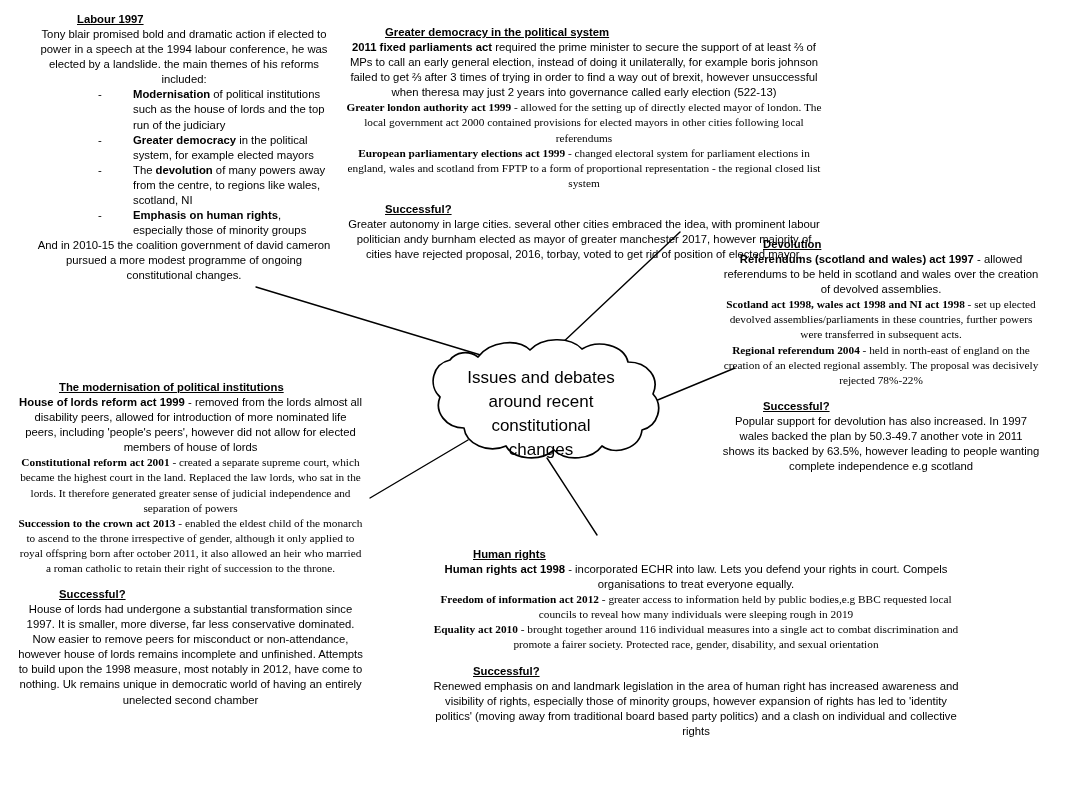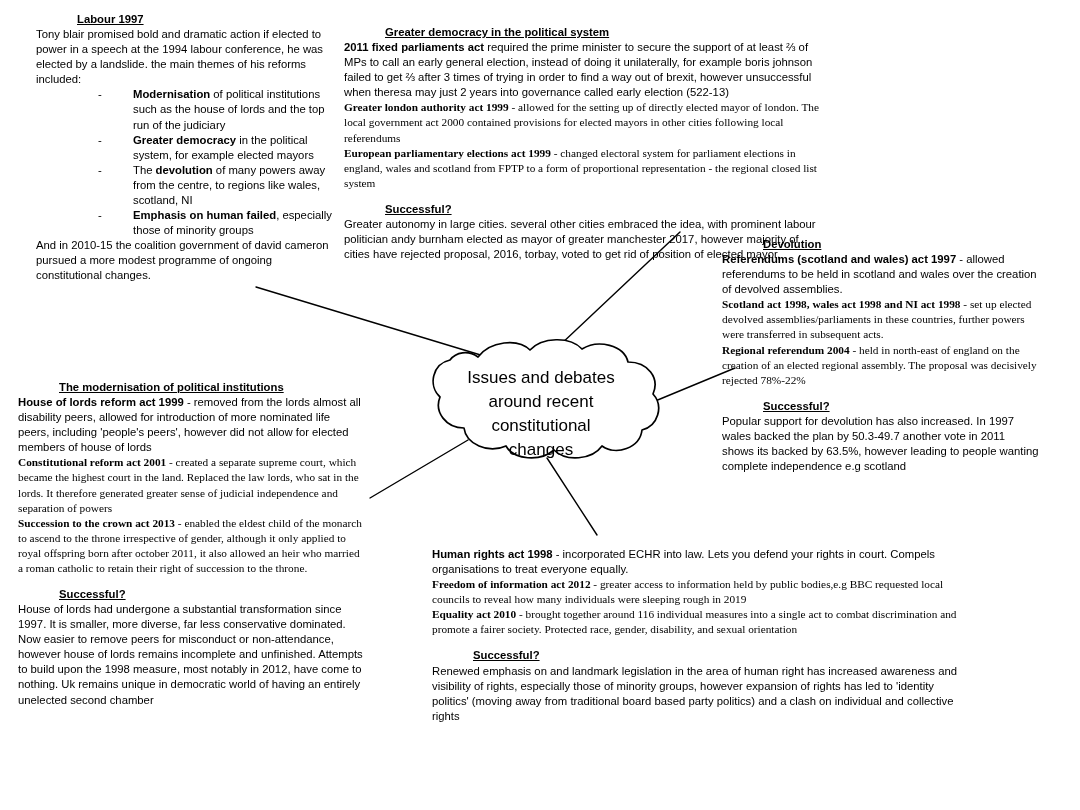--- a/index.html
+++ b/index.html
@@ -36,20 +36,21 @@
   }
   .hd {
     font-weight: bold;
     text-decoration: underline;
     display: block;
     margin-bottom: 0px;
     padding-left: 41px;
   }
   .para {
     display: block;
+    text-align: center;
   }
   .para + .para { margin-top: 0px; font-family: Liberation Serif, serif; }
   .gap { display: block; height: 11px; }
   b { font-weight: bold; }
 
   
   #blk-labour { left: 36px; top: 12px; width: 296px; }
   #blk-labour .bullets {
     margin: 0;
     padding: 0;
@@ -127,21 +128,21 @@
       <li>
         <span class="dash">-</span><b>Modernisation</b><span> of political institutions such as the house of lords and the top run of the judiciary</span>
       </li>
       <li>
         <span class="dash">-</span><b>Greater democracy</b><span> in the political system, for example elected mayors</span>
       </li>
       <li>
         <span class="dash">-</span><span>The </span><b>devolution</b><span> of many powers away from the centre, to regions like wales, scotland, NI</span>
       </li>
       <li>
-        <span class="dash">-</span><b>Emphasis on human failed</b><span>, especially those of minority groups</span>
+        <span class="dash">-</span><b>Emphasis on human rights</b><span>, especially those of minority groups</span>
       </li>
     </ul>
     <span class="para">And in 2010-15 the coalition government of david cameron pursued a more modest programme of ongoing constitutional changes.</span>
   </div>
 
   <div class="block" id="blk-democracy">
     <span class="hd">Greater democracy in the political system</span>
     <span class="para"><b>2011 fixed parliaments act</b><span> required the prime minister to secure the support of at least ⅔ of MPs to call an early general election, instead of doing it unilaterally, for example boris johnson failed to get ⅔ after 3 times of trying in order to find a way out of brexit, however unsuccessful when theresa may just 2 years into governance called early election (522-13)</span></span>
     <span class="para"><b>Greater london authority act 1999</b><span> - allowed for the setting up of directly elected mayor of london. The local government act 2000 contained provisions for elected mayors in other cities following local referendums</span></span>
     <span class="para"><b>European parliamentary elections act 1999</b><span> - changed electoral system for parliament elections in england, wales and scotland from FPTP to a form of proportional representation - the regional closed list system</span></span>
@@ -164,20 +165,21 @@
     <span class="hd">The modernisation of political institutions</span>
     <span class="para"><b>House of lords reform act 1999</b><span> - removed from the lords almost all disability peers, allowed for introduction of more nominated life peers, including 'people's peers', however did not allow for elected members of house of lords</span></span>
     <span class="para"><b>Constitutional reform act 2001</b><span> - created a separate supreme court, which became the highest court in the land. Replaced the law lords, who sat in the lords. It therefore generated greater sense of judicial independence and separation of powers</span></span>
     <span class="para"><b>Succession to the crown act 2013</b><span> - enabled the eldest child of the monarch to ascend to the throne irrespective of gender, although it only applied to royal offspring born after october 2011, it also allowed an heir who married a roman catholic to retain their right of succession to the throne.</span></span>
     <span class="gap"></span>
     <span class="hd">Successful?</span>
     <span class="para">House of lords had undergone a substantial transformation since 1997. It is smaller, more diverse, far less conservative dominated. Now easier to remove peers for misconduct or non-attendance, however house of lords remains incomplete and unfinished. Attempts to build upon the 1998 measure, most notably in 2012, have come to nothing. Uk remains unique in democratic world of having an entirely unelected second chamber</span>
   </div>
 
   <div class="block" id="blk-humanrights">
+    <span class="hd">Human rights</span>
     <span class="para"><b>Human rights act 1998</b><span> - incorporated ECHR into law. Lets you defend your rights in court. Compels organisations to treat everyone equally.</span></span>
     <span class="para"><b>Freedom of information act 2012</b><span> - greater access to information held by public bodies,e.g BBC requested local councils to reveal how many individuals were sleeping rough in 2019</span></span>
     <span class="para"><b>Equality act 2010</b><span> - brought together around 116 individual measures into a single act to combat discrimination and promote a fairer society. Protected race, gender, disability, and sexual orientation</span></span>
     <span class="gap"></span>
     <span class="hd">Successful?</span>
     <span class="para">Renewed emphasis on and landmark legislation in the area of human right has increased awareness and visibility of rights, especially those of minority groups, however expansion of rights has led to 'identity politics' (moving away from traditional board based party politics) and a clash on individual and collective rights</span>
   </div>
 
   <div class="cloud-wrap">
     <div class="cloud-text">

